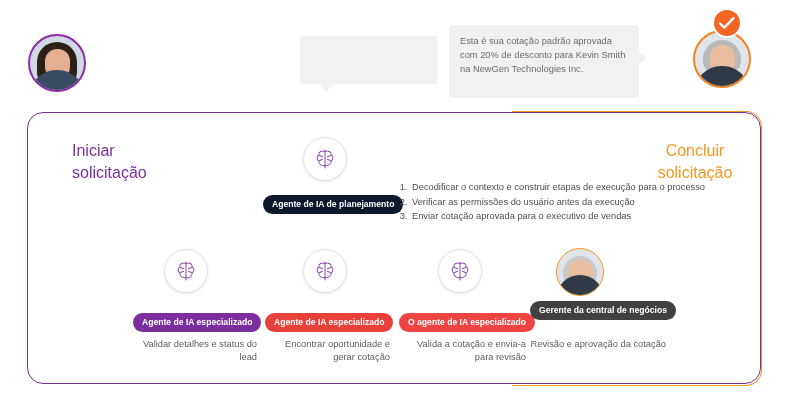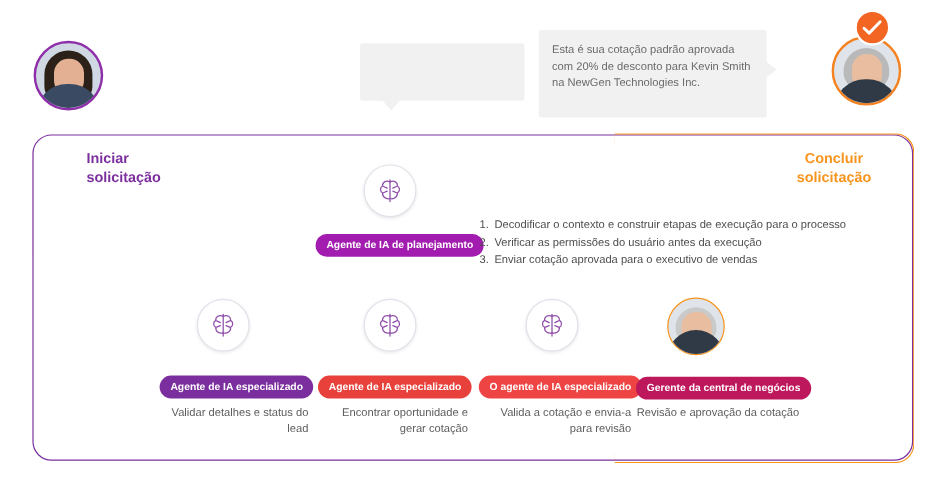--- a/index.html
+++ b/index.html
@@ -159,23 +159,24 @@
     width: 250px; height: 275px;
     border: 1.6px solid #f7941d;
     border-left: none;
     border-radius: 0 16px 16px 0;
     box-sizing: border-box;
     pointer-events: none;
   }
 
   .panel-label {
     position: absolute;
-    font-size: 12px;
-    font-weight: bold;
+    font-size: 16px;
+    font-weight: normal;
     line-height: 1.35;
+    margin-top: 16px;
   }
   #label-start {
     left: 72px; top: 124px;
     color: #7b2f9e;
   }
   #label-end {
     left: 655px; top: 124px;
     color: #f7941d;
     text-align: center;
     width: 80px;
@@ -214,25 +215,25 @@
     position: absolute;
     color: #ffffff;
     font-size: 8.6px;
     font-weight: bold;
     padding: 4px 9px 5px 9px;
     border-radius: 10px;
     white-space: nowrap;
     box-sizing: border-box;
     text-align: center;
   }
-  #chip-planner { left: 263px; top: 195px; background: #a21caf; }
+  #chip-planner { left: 263px; top: 195px; background: #0f172a; }
   #chip-a1 { left: 133px; top: 313px; background: #7b2f9e; }
   #chip-a2 { left: 265px; top: 313px; background: #e8403a; }
   #chip-a3 { left: 399px; top: 313px; background: #ef4444; }
-  #chip-mgr { left: 530px; top: 314px; background: #be185d; }
+  #chip-mgr { left: 530px; top: 301px; background: #404040; }
 
   
   .caption {
     position: absolute;
     font-size: 9.3px;
     line-height: 1.45;
     text-align: right;
     color: #5d5d5d;
   }
   #cap-a1 { left: 131px; top: 338px; width: 126px; }

